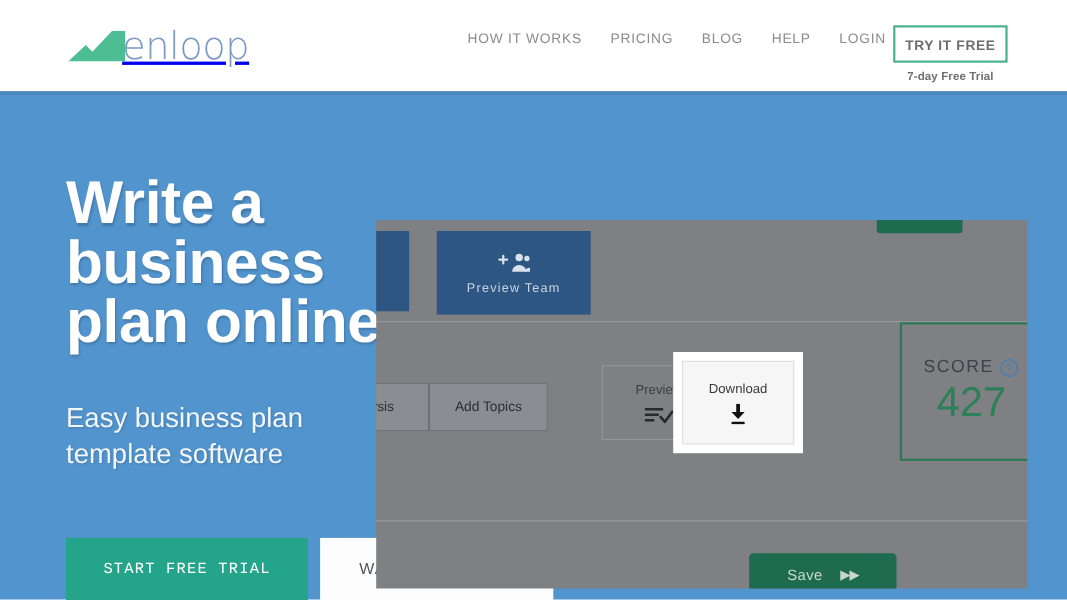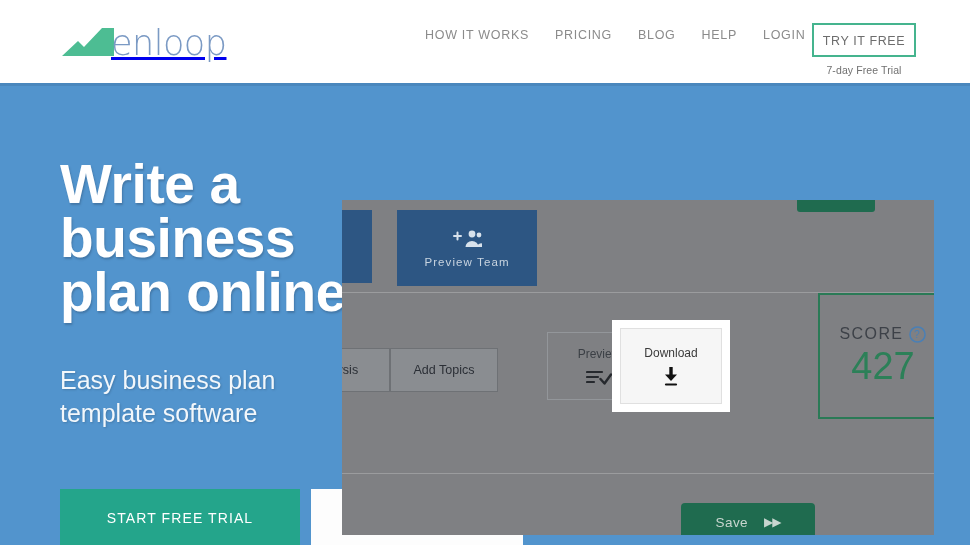--- a/index.html
+++ b/index.html
@@ -32,21 +32,21 @@
     position: absolute; left: 425px; top: 28px;
     display: flex; align-items: center; gap: 26px;
   }
   .nav a {
     font-size: 12.5px; color: #8b8b8b; text-decoration: none;
     letter-spacing: 0.7px; white-space: nowrap;
   }
 
   .trial-wrap {
     position: absolute; right: 54px; top: 23px;
-    width: 104px; text-align: center;
+    width: 104px; text-align: center; font-weight: bold;
   }
   .try-free {
     display: block; width: 104px; height: 34px; line-height: 32px;
     border: 2px solid #45b48e; background: #ffffff;
     color: #6d6d6d; font-size: 12.5px; letter-spacing: 0.6px;
     text-align: center; text-decoration: none; cursor: pointer;
   }
   .trial-note {
     margin-top: 7px; font-size: 10.5px; color: #707070; letter-spacing: 0.1px;
   }
@@ -75,26 +75,26 @@
     font-size: 25px; line-height: 33px; color: #f2f7fb;
     font-weight: 300;
     text-shadow: 1px 1px 2px rgba(40,70,100,0.3);
   }
 
   .cta-row {
     position: absolute; left: 60px; top: 406px;
     display: flex; align-items: stretch;
   }
   .btn-trial {
-    width: 240px; height: 57px;
+    width: 220px; height: 57px;
     background: #24a58b; color: #ffffff;
     font-size: 14px; letter-spacing: 1.1px;
     display: flex; align-items: center; justify-content: center;
     cursor: pointer; border: none;
-    font-family: Liberation Sans, sans-serif;
+    font-family: Liberation Mono, monospace;
   }
   .btn-video {
     width: 212px; height: 57px; margin-left: 11px;
     background: #fdfdfd; color: #555555;
     font-size: 14.5px; letter-spacing: 0.9px;
     display: flex; align-items: center; justify-content: center; gap: 9px;
     cursor: pointer; border: none;
     font-family: "Liberation Sans", sans-serif;
   }
   .play-icon { width: 21px; height: 21px; display: block; }

